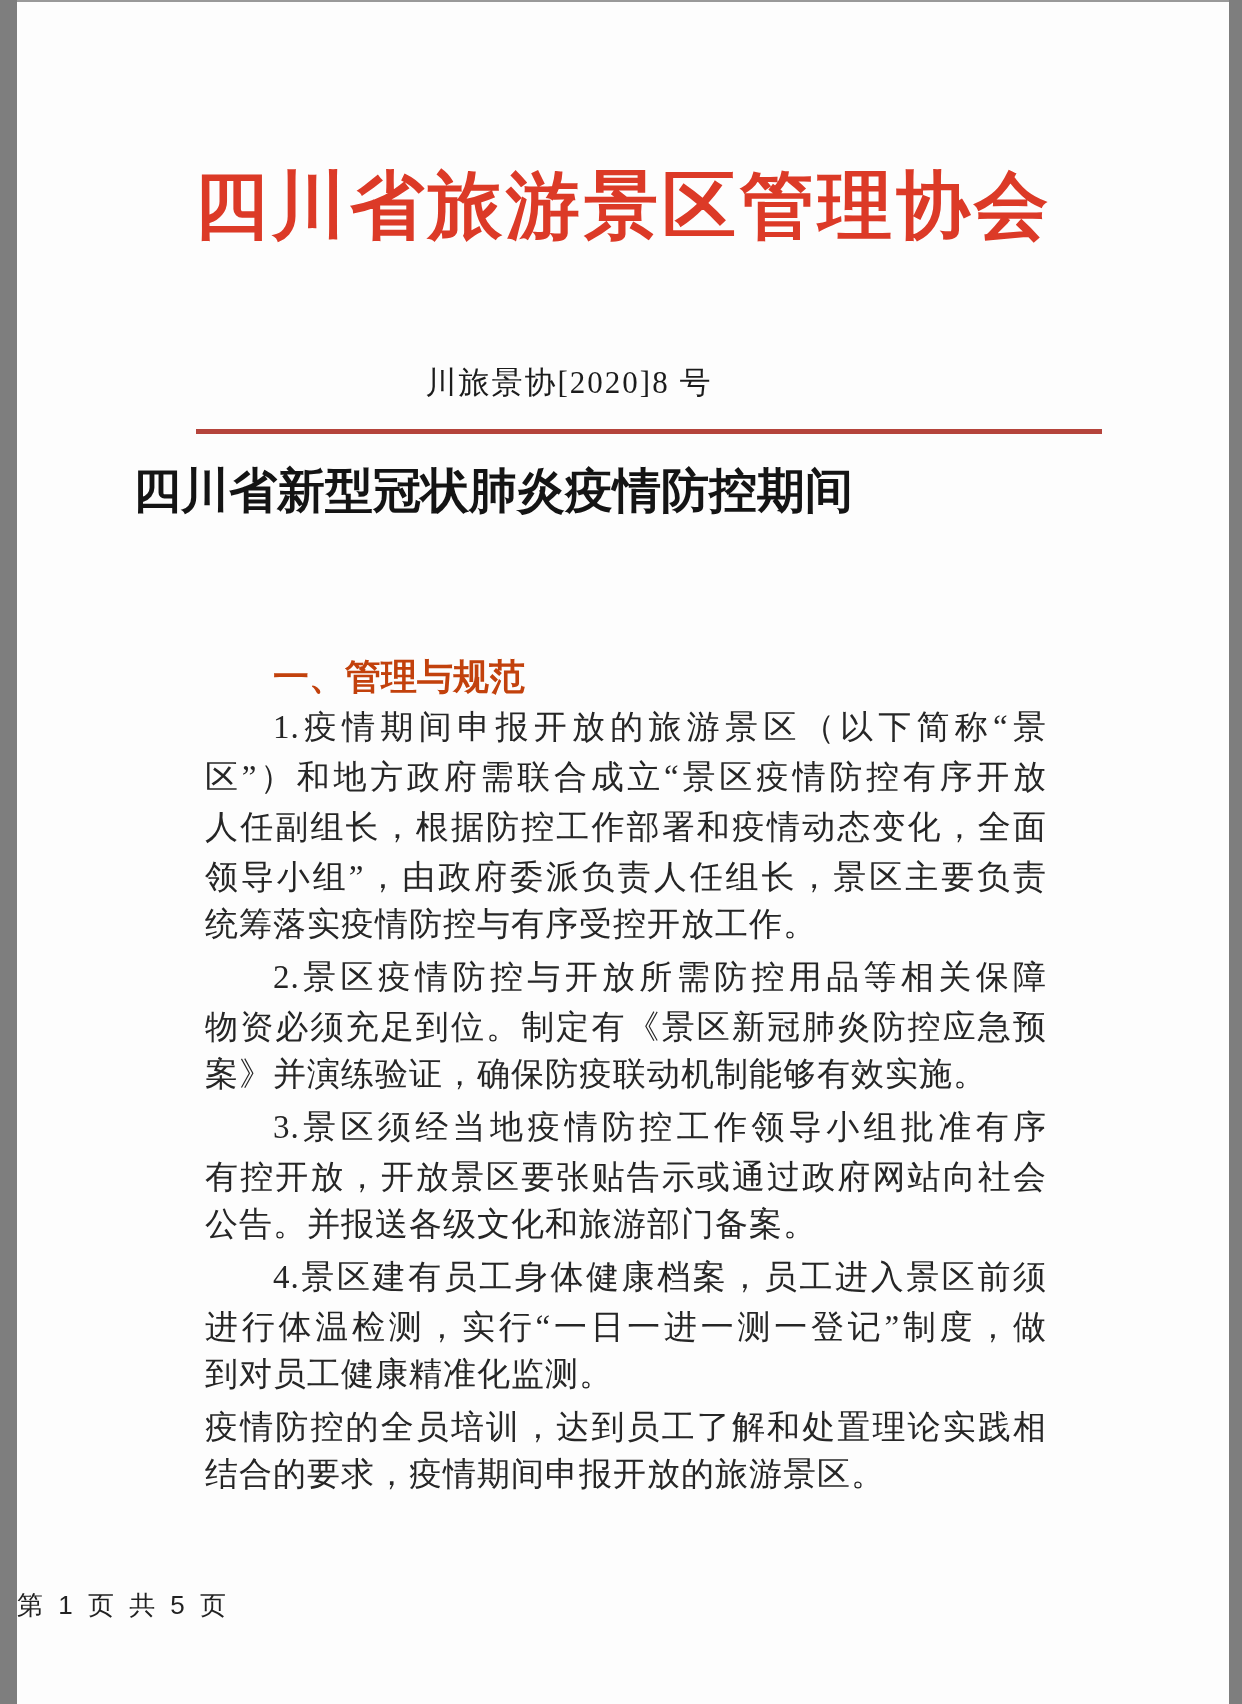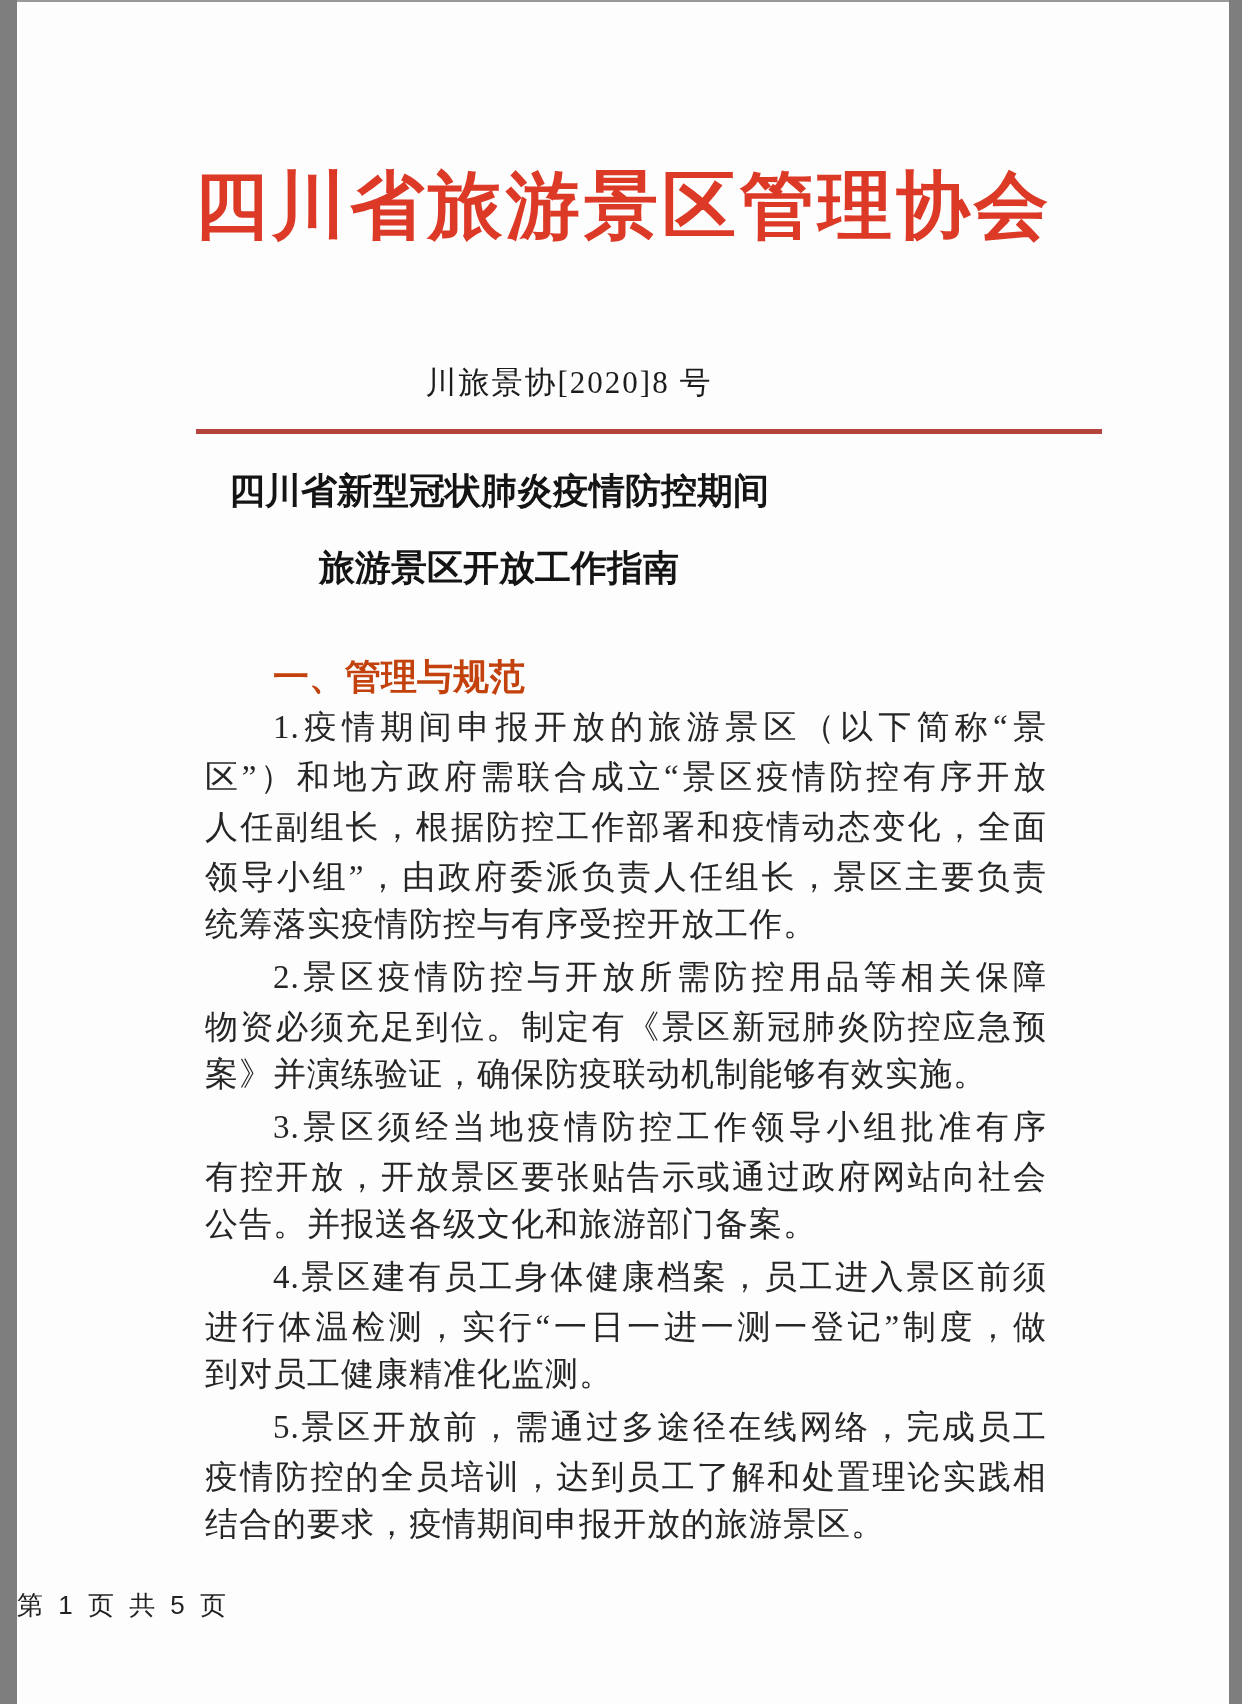--- a/index.html
+++ b/index.html
@@ -49,27 +49,27 @@
   }
   .red-rule {
     position: absolute;
     top: 429px; left: 196px;
     width: 906px;
     height: 5px;
     background: #b5443c;
   }
   .doc-title {
     position: absolute;
-    top: 452px; left: 17px;
+    top: 452px; left: 11px;
     width: 964px;
     text-align: center;
     font-family: "Liberation Sans", "DejaVu Sans", sans-serif;
     font-weight: bold;
     color: #141414;
-    font-size: 36px;
+    font-size: 48px;
     line-height: 77px;
   }
   .body-block {
     position: absolute;
     top: 652px; left: 205px;
     width: 842px;
     color: #262626;
   }
   .section-heading {
     font-family: Liberation Serif, serif;
@@ -112,21 +112,20 @@
   <div class="top-edge"></div>
 
   <div class="org-name" style="color: rgb(220, 58, 39);">四川省旅游景区管理协会</div>
 
   <div class="doc-number">川旅景协[2020]8 号</div>
 
   <div class="red-rule" style="background: rgb(181, 68, 60);"></div>
 
   <div class="doc-title">
     <div>四川省新型冠状肺炎疫情防控期间</div>
-    <div>旅游景区开放工作指南</div>
   </div>
 
   <div class="body-block">
     <div class="section-heading">一、管理与规范</div>
     <div>
         <div>
           <div class="body-line para-first">1.疫情期间申报开放的旅游景区（以下简称“景</div>
           <div class="body-line">区”）和地方政府需联合成立“景区疫情防控有序开放</div>
           <div class="body-line">人任副组长，根据防控工作部署和疫情动态变化，全面</div>
           <div class="body-line">领导小组”，由政府委派负责人任组长，景区主要负责</div>
@@ -141,21 +140,20 @@
           <div class="body-line para-first">3.景区须经当地疫情防控工作领导小组批准有序</div>
           <div class="body-line">有控开放，开放景区要张贴告示或通过政府网站向社会</div>
           <div class="body-line para-last">公告。并报送各级文化和旅游部门备案。</div>
         </div>
         <div>
           <div class="body-line para-first">4.景区建有员工身体健康档案，员工进入景区前须</div>
           <div class="body-line">进行体温检测，实行“一日一进一测一登记”制度，做</div>
           <div class="body-line para-last">到对员工健康精准化监测。</div>
         </div>
         <div>
-          <div class="body-line para-first">5.景区开放前，需通过多途径在线网络，完成员工</div>
           <div class="body-line">疫情防控的全员培训，达到员工了解和处置理论实践相</div>
           <div class="body-line para-last">结合的要求，疫情期间申报开放的旅游景区。</div>
         </div>
       </div>
   </div>
 
   <div class="page-footer">第 1 页 共 5 页</div>
 </div>
 
 </body></html>

